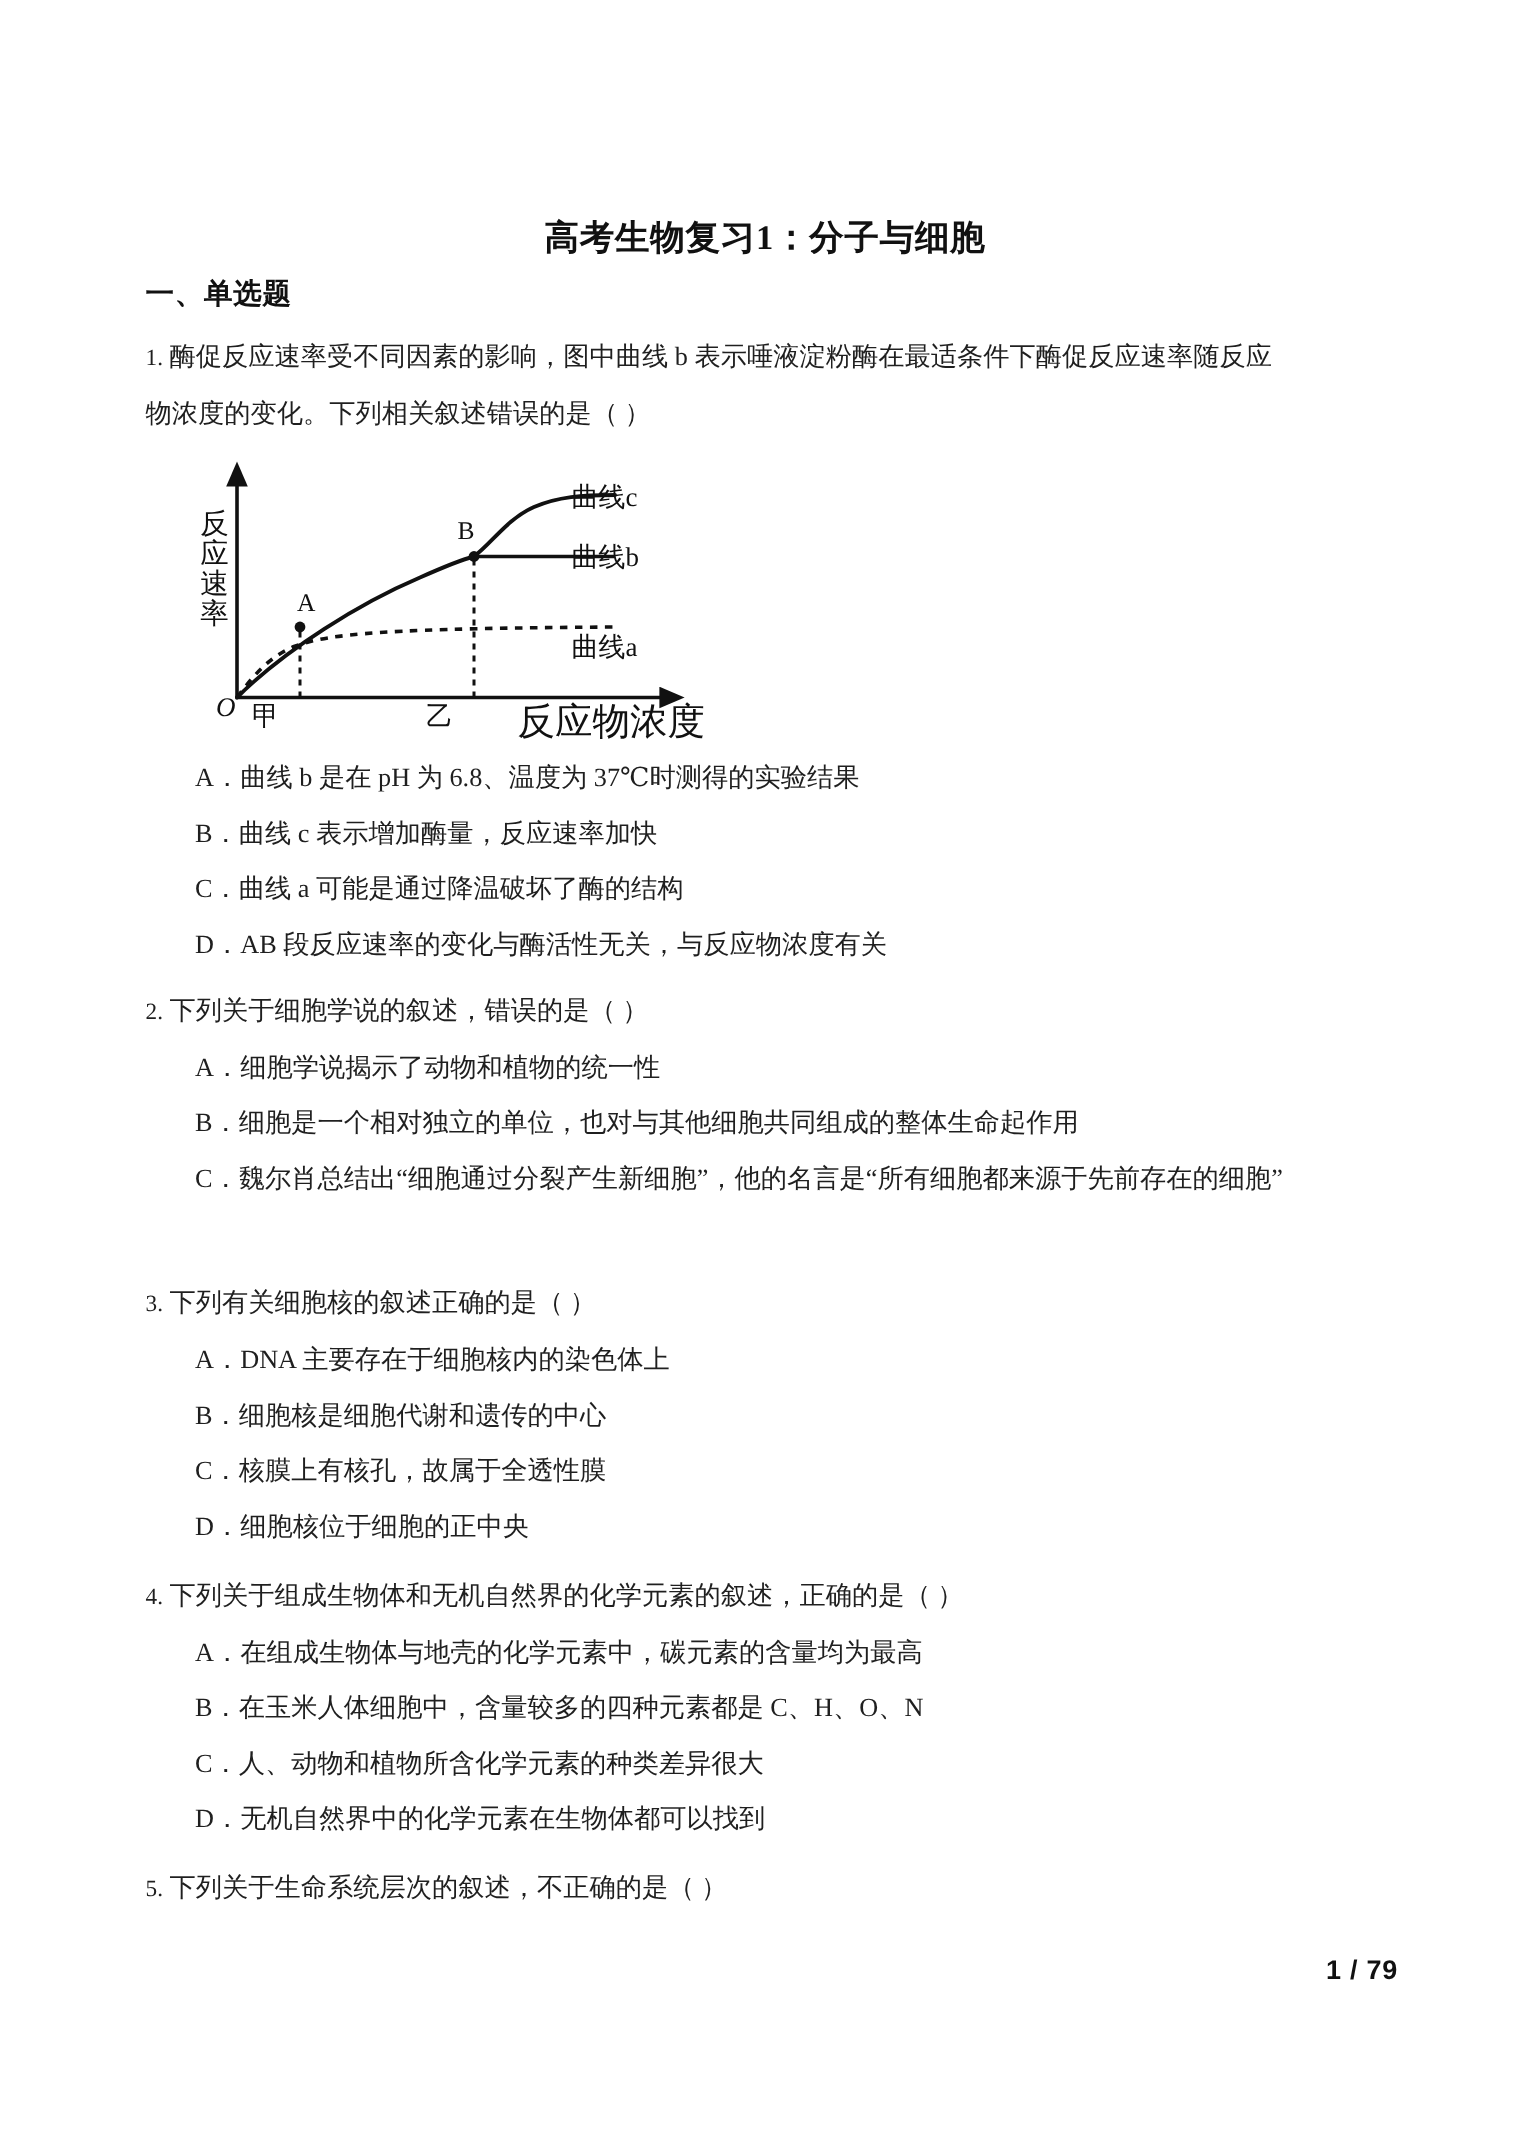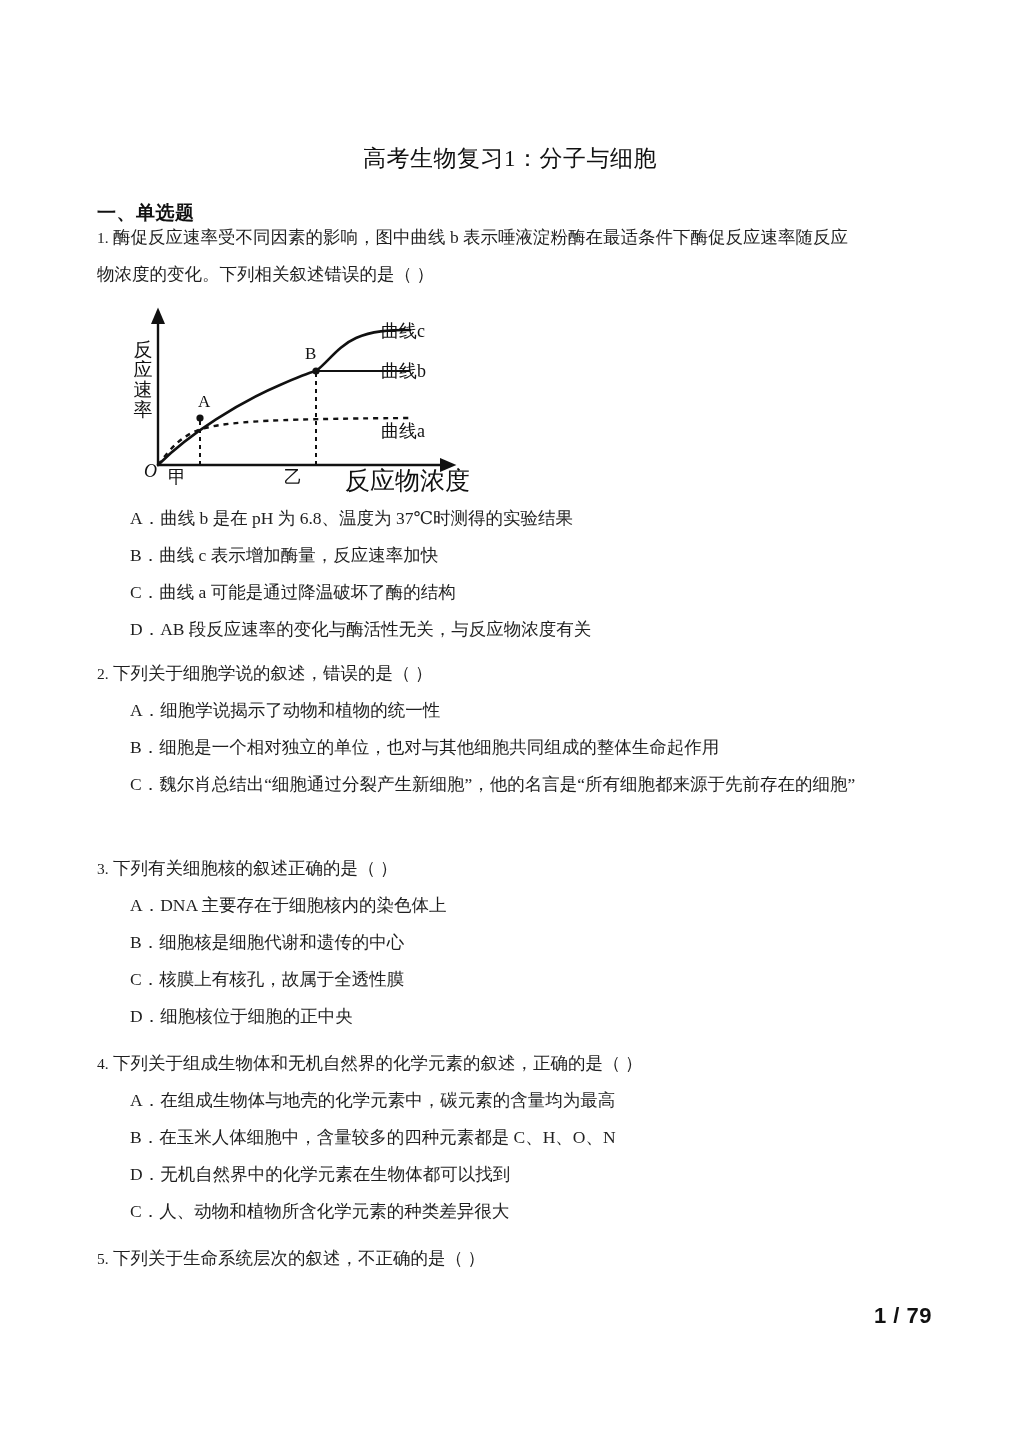--- a/index.html
+++ b/index.html
@@ -23,34 +23,33 @@
     height: 1430px;
   }
 
   .doc-title {
     position: absolute;
     left: 0;
     top: 143px;
     width: 1020px;
     text-align: center;
     font-size: 23px;
-    font-weight: normal;
+    font-weight: bold;
     letter-spacing: 0.5px;
     color: #111;
   }
 
   .section-heading {
     position: absolute;
     left: 97px;
     top: 183px;
     font-size: 19px;
     font-weight: bold;
     letter-spacing: 0.5px;
     color: #111;
-    margin-top: 17px;
   }
 
   .q-block {
     position: absolute;
     left: 97px;
     width: 850px;
   }
 
   .q-stem {
     font-size: 17.5px;
@@ -90,21 +89,21 @@
     letter-spacing: 0px;
     color: #111;
     text-align: center;
   }
   .ylabel span { display:block; }
 
   .footer-page {
     position: absolute;
     right: 88px;
     top: 1303px;
-    font-size: 22px;
+    font-size: 18px;
     font-weight: bold;
     font-family: "Liberation Sans", sans-serif;
     color: #111;
     letter-spacing: 0.5px;
   }
 </style>
 </head>
 <body>
 
 <div class="page">
@@ -195,22 +194,22 @@
     <div class="opt">D．细胞核位于细胞的正中央</div>
   </div>
 
   <div class="q-block" style="top:1045px;">
     <div class="q-stem">
       <span class="qnum">4.</span>
       <span>下列关于组成生物体和无机自然界的化学元素的叙述，正确的是（      ）</span>
     </div>
     <div class="opt">A．在组成生物体与地壳的化学元素中，碳元素的含量均为最高</div>
     <div class="opt">B．在玉米人体细胞中，含量较多的四种元素都是 C、H、O、N</div>
+    <div class="opt">C．人、动物和植物所含化学元素的种类差异很大</div>
     <div class="opt">D．无机自然界中的化学元素在生物体都可以找到</div>
-    <div class="opt">C．人、动物和植物所含化学元素的种类差异很大</div>
   </div>
 
   <div class="q-block" style="top:1240px;">
     <div class="q-stem">
       <span class="qnum">5.</span>
       <span>下列关于生命系统层次的叙述，不正确的是（      ）</span>
     </div>
   </div>
 
   <div class="footer-page">1 / 79</div>

